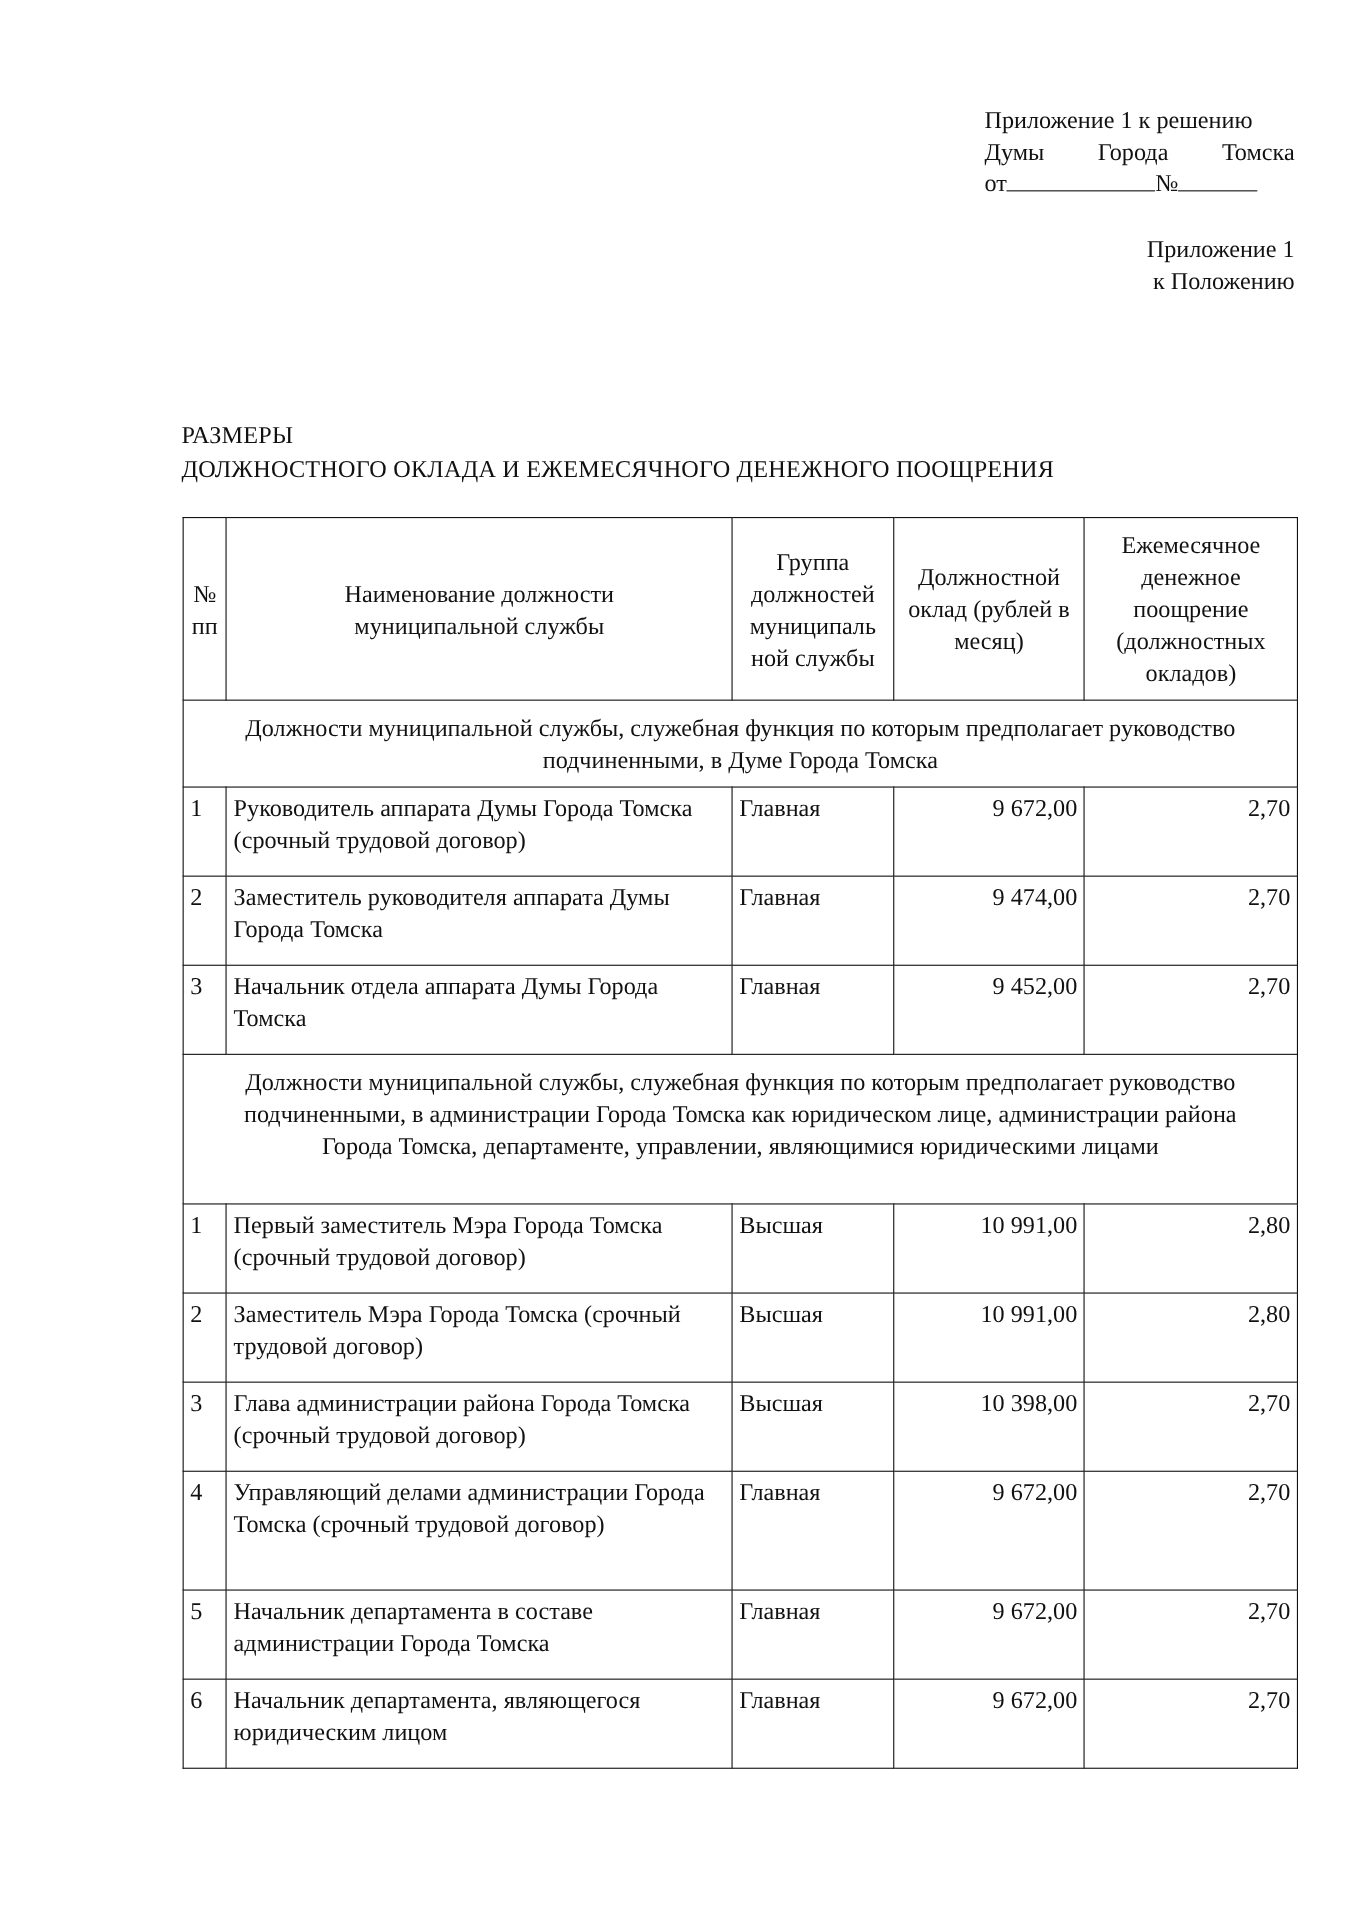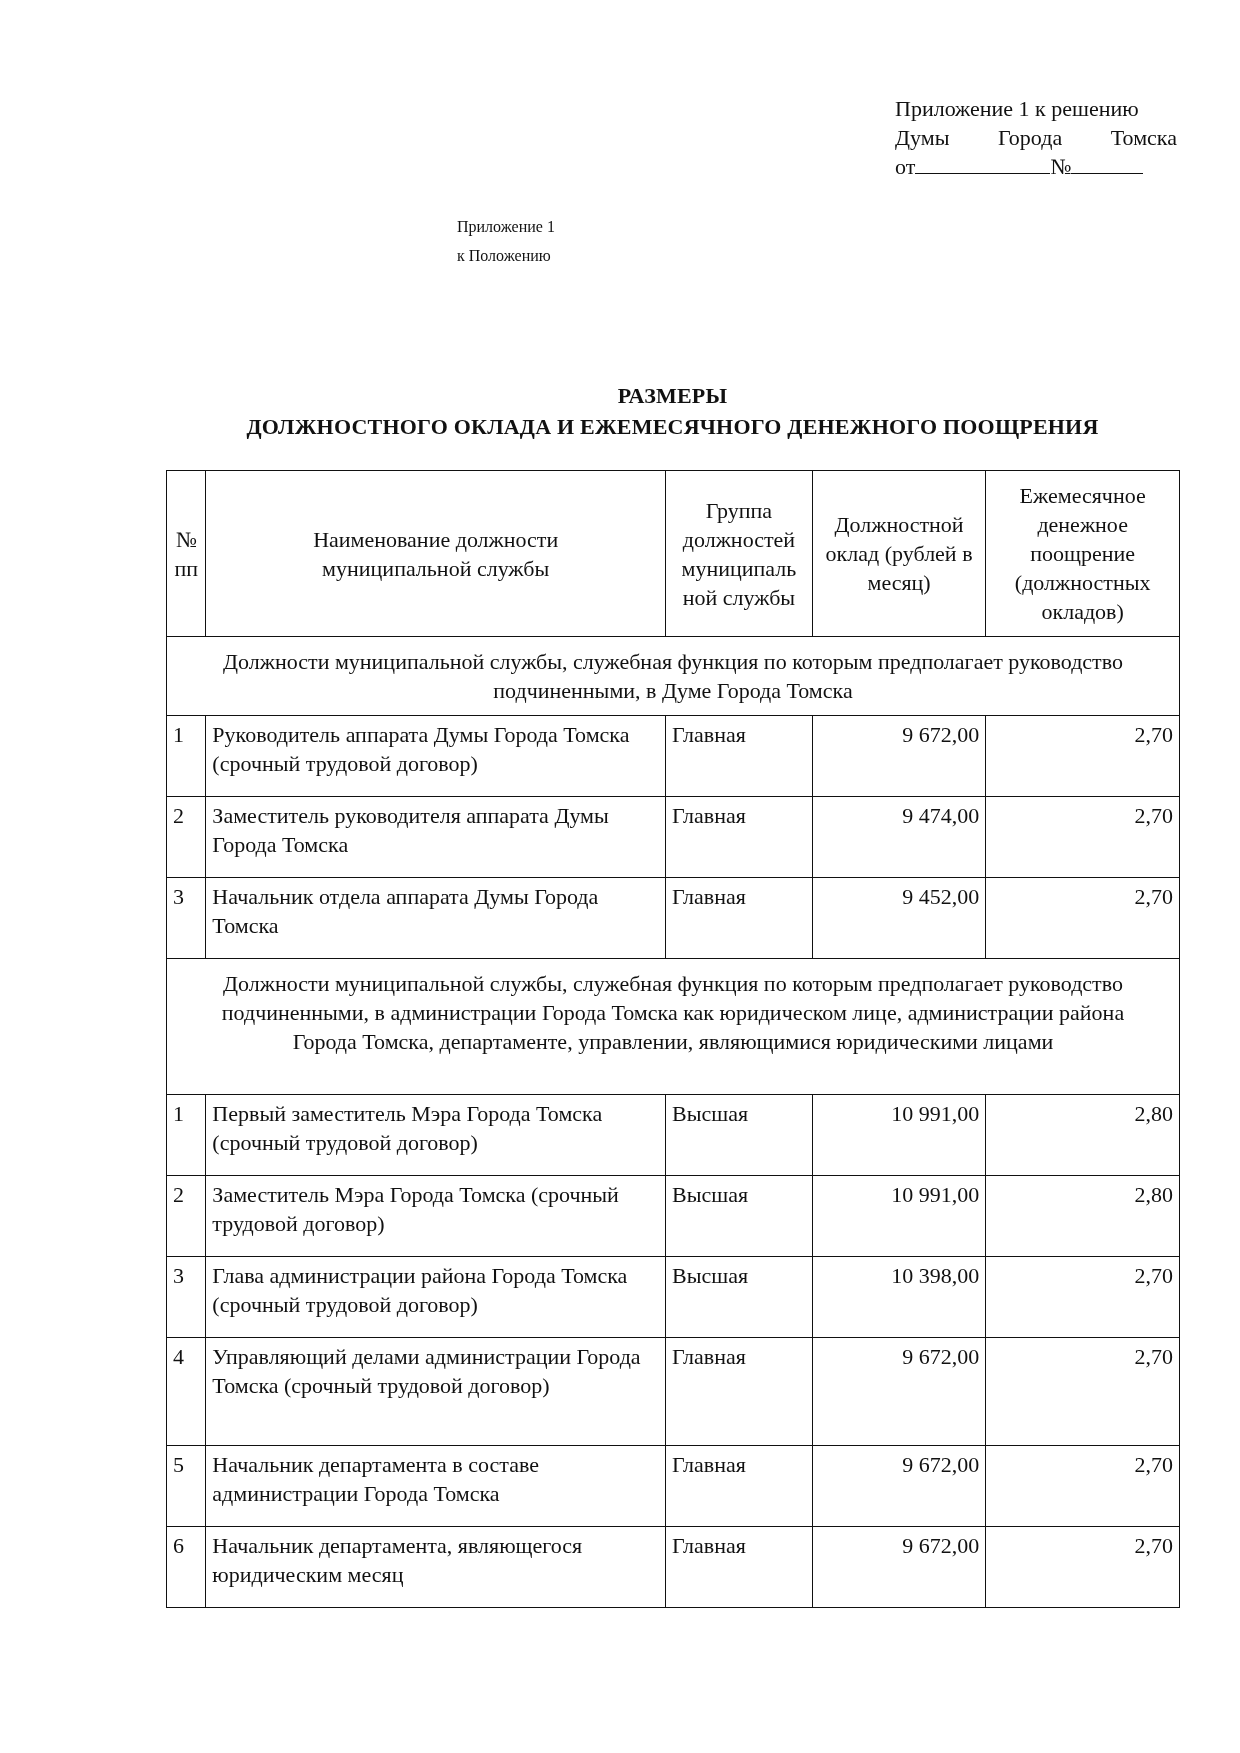--- a/index.html
+++ b/index.html
@@ -10,25 +10,25 @@
   }
   .annex1 {
     position: absolute; left: 895px; top: 94px; width: 282px;
     font-size: 22px; line-height: 29px;
   }
   .annex1 .line { display: block; }
   .annex1 .justify { display: flex; justify-content: space-between; gap: 40px; }
   .annex1 .blank { display: inline-block; border-bottom: 1.5px solid #111; height: 20px; vertical-align: baseline; }
   .annex2 {
     position: absolute; right: 63px; top: 212px; width: 720px;
-    font-size: 16px; line-height: 29px;
+    text-align: right; font-size: 22px; line-height: 29px;
   }
   .title {
     position: absolute; left: 165px; width: 1015px; top: 380px;
-    text-align: center; font-weight: bold; font-size: 22px; line-height: 31px;
+    text-align: left; font-weight: normal; font-size: 22px; line-height: 31px;
     letter-spacing: 0.2px;
   }
   table.main {
     position: absolute; left: 166px; top: 470px; width: 1014px;
     border-collapse: collapse; table-layout: fixed;
     font-size: 22px; line-height: 29px;
   }
   table.main td, table.main th {
     border: 1.5px solid #111; vertical-align: top; padding: 4px 6px; font-weight: normal;
   }
@@ -149,19 +149,19 @@
   </tr>
   <tr class="r2">
     <td class="num">5</td>
     <td class="name">Начальник департамента в составе администрации Города Томска</td>
     <td class="group">Главная</td>
     <td class="money">9 672,00</td>
     <td class="bonus">2,70</td>
   </tr>
   <tr class="r2">
     <td class="num">6</td>
-    <td class="name">Начальник департамента, являющегося юридическим месяц</td>
+    <td class="name">Начальник департамента, являющегося юридическим лицом</td>
     <td class="group">Главная</td>
     <td class="money">9 672,00</td>
     <td class="bonus">2,70</td>
   </tr>
 </tbody>
   </table>
 
 </body></html>

